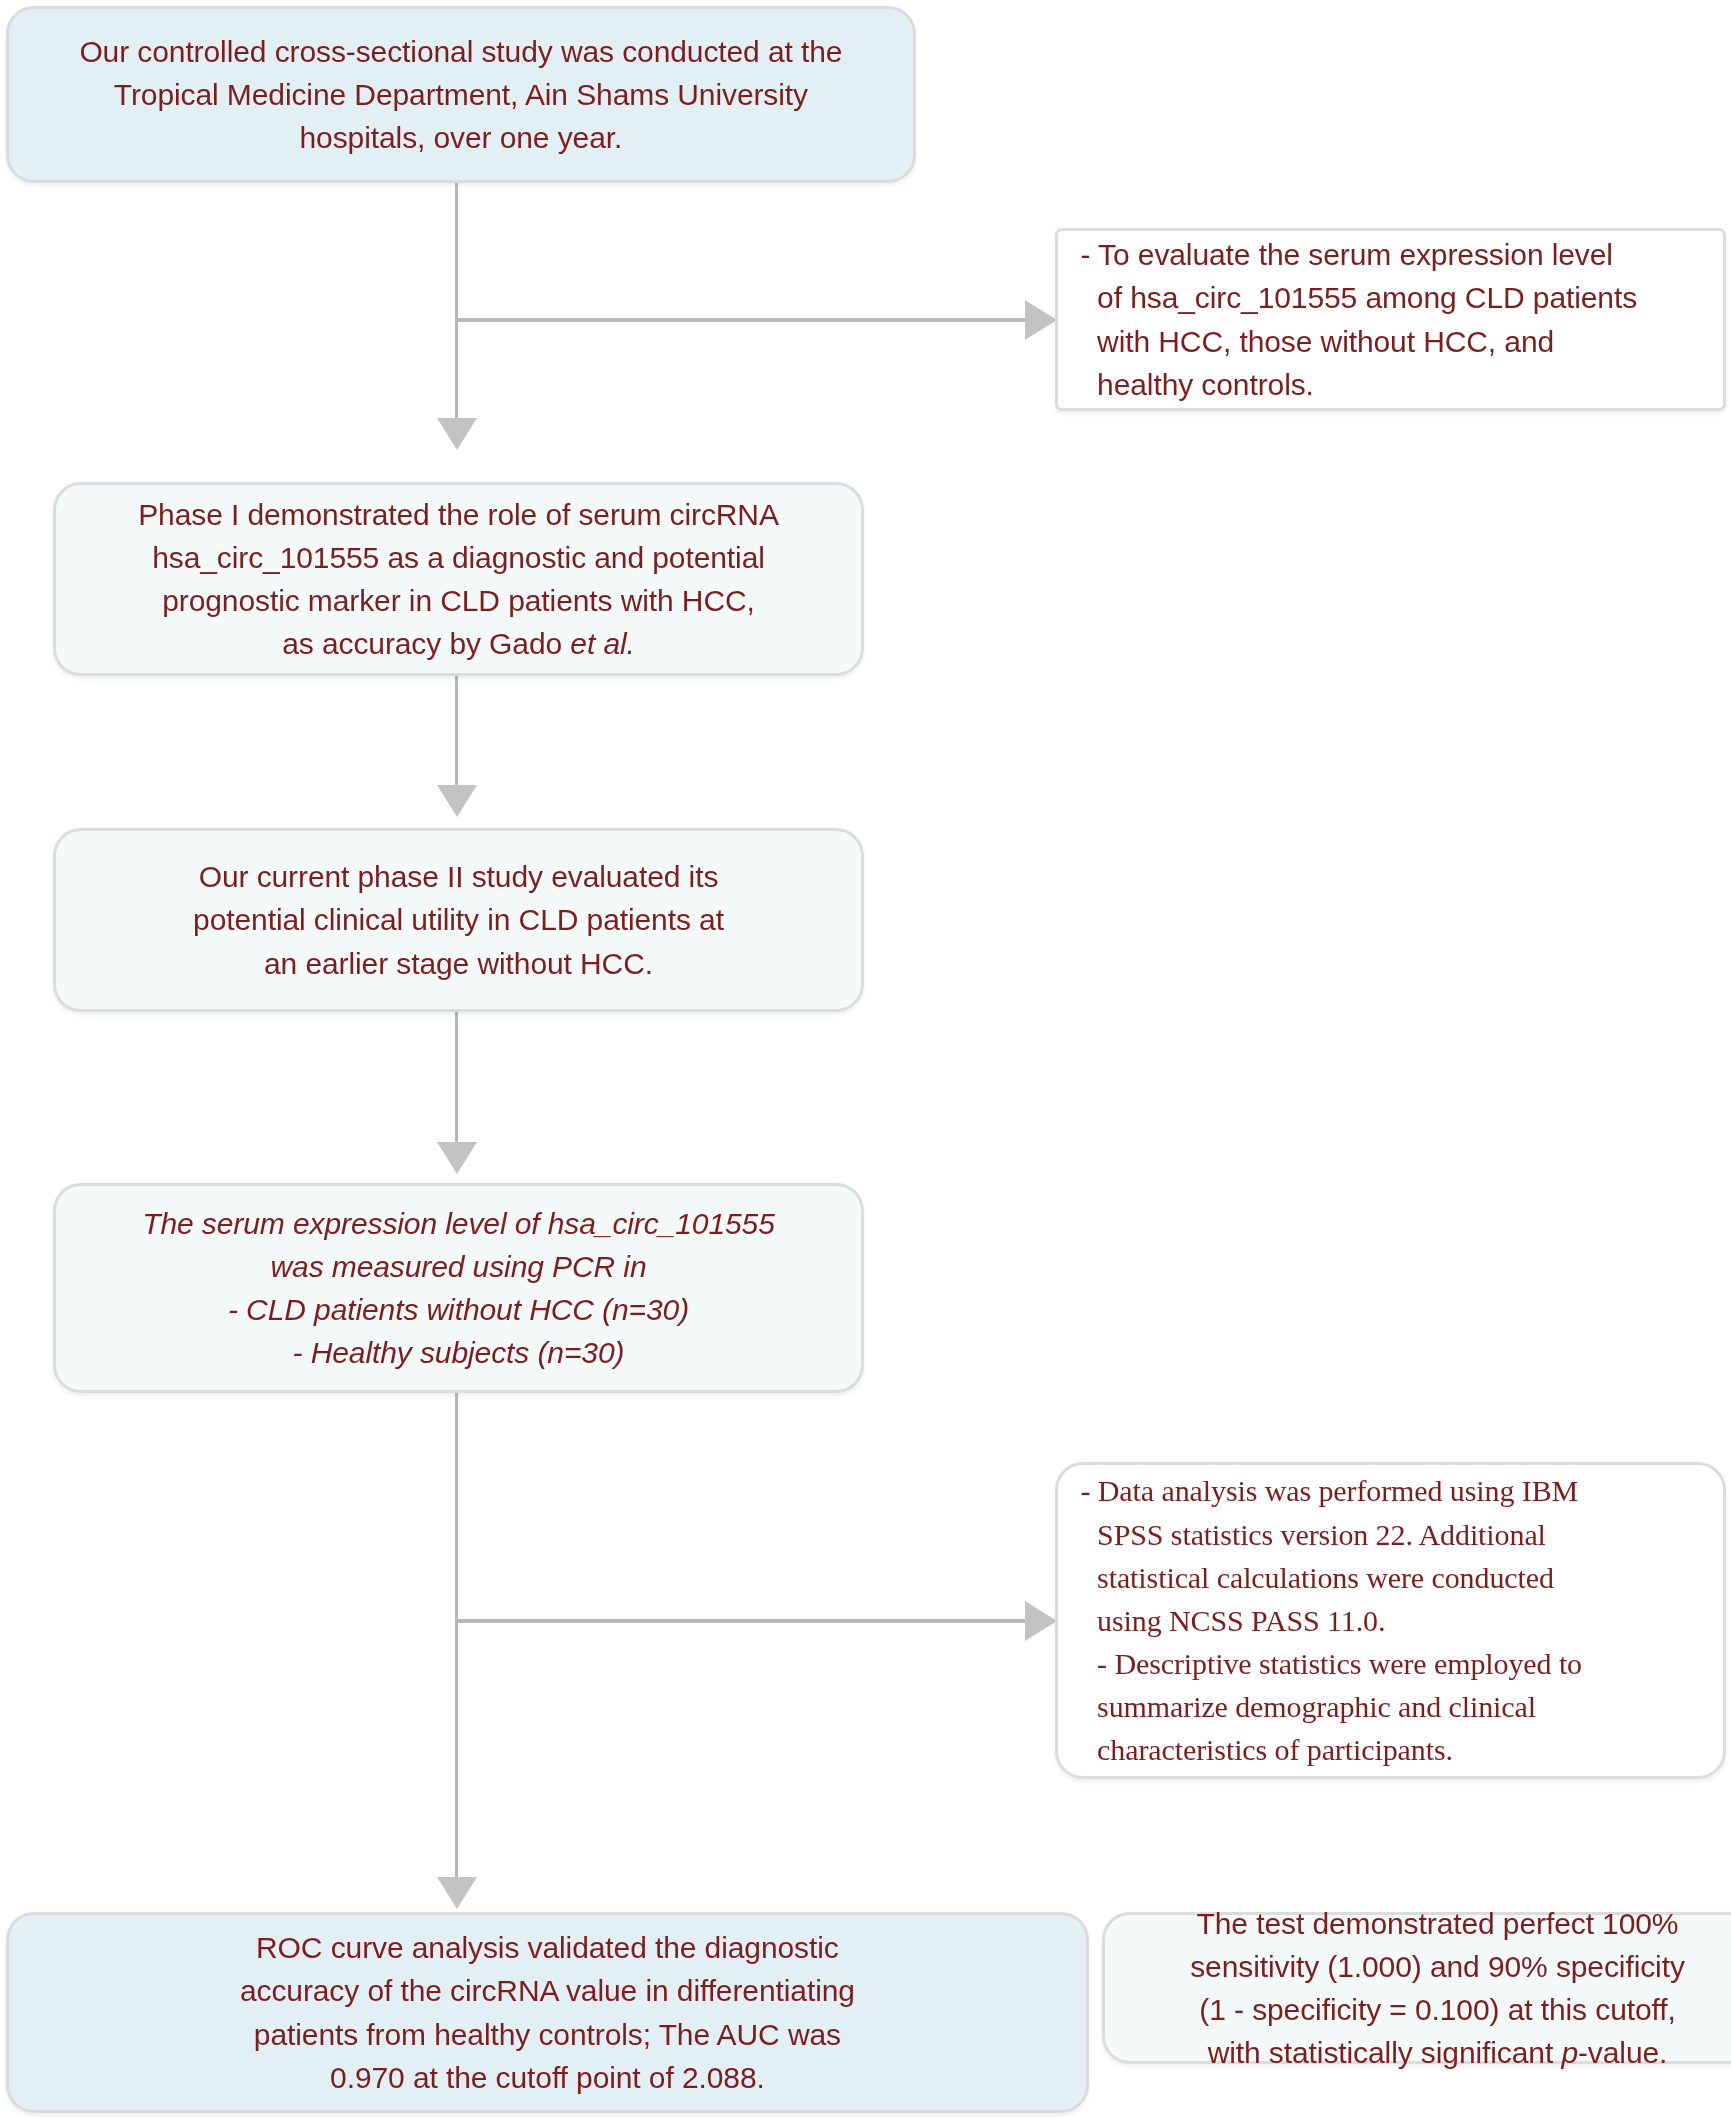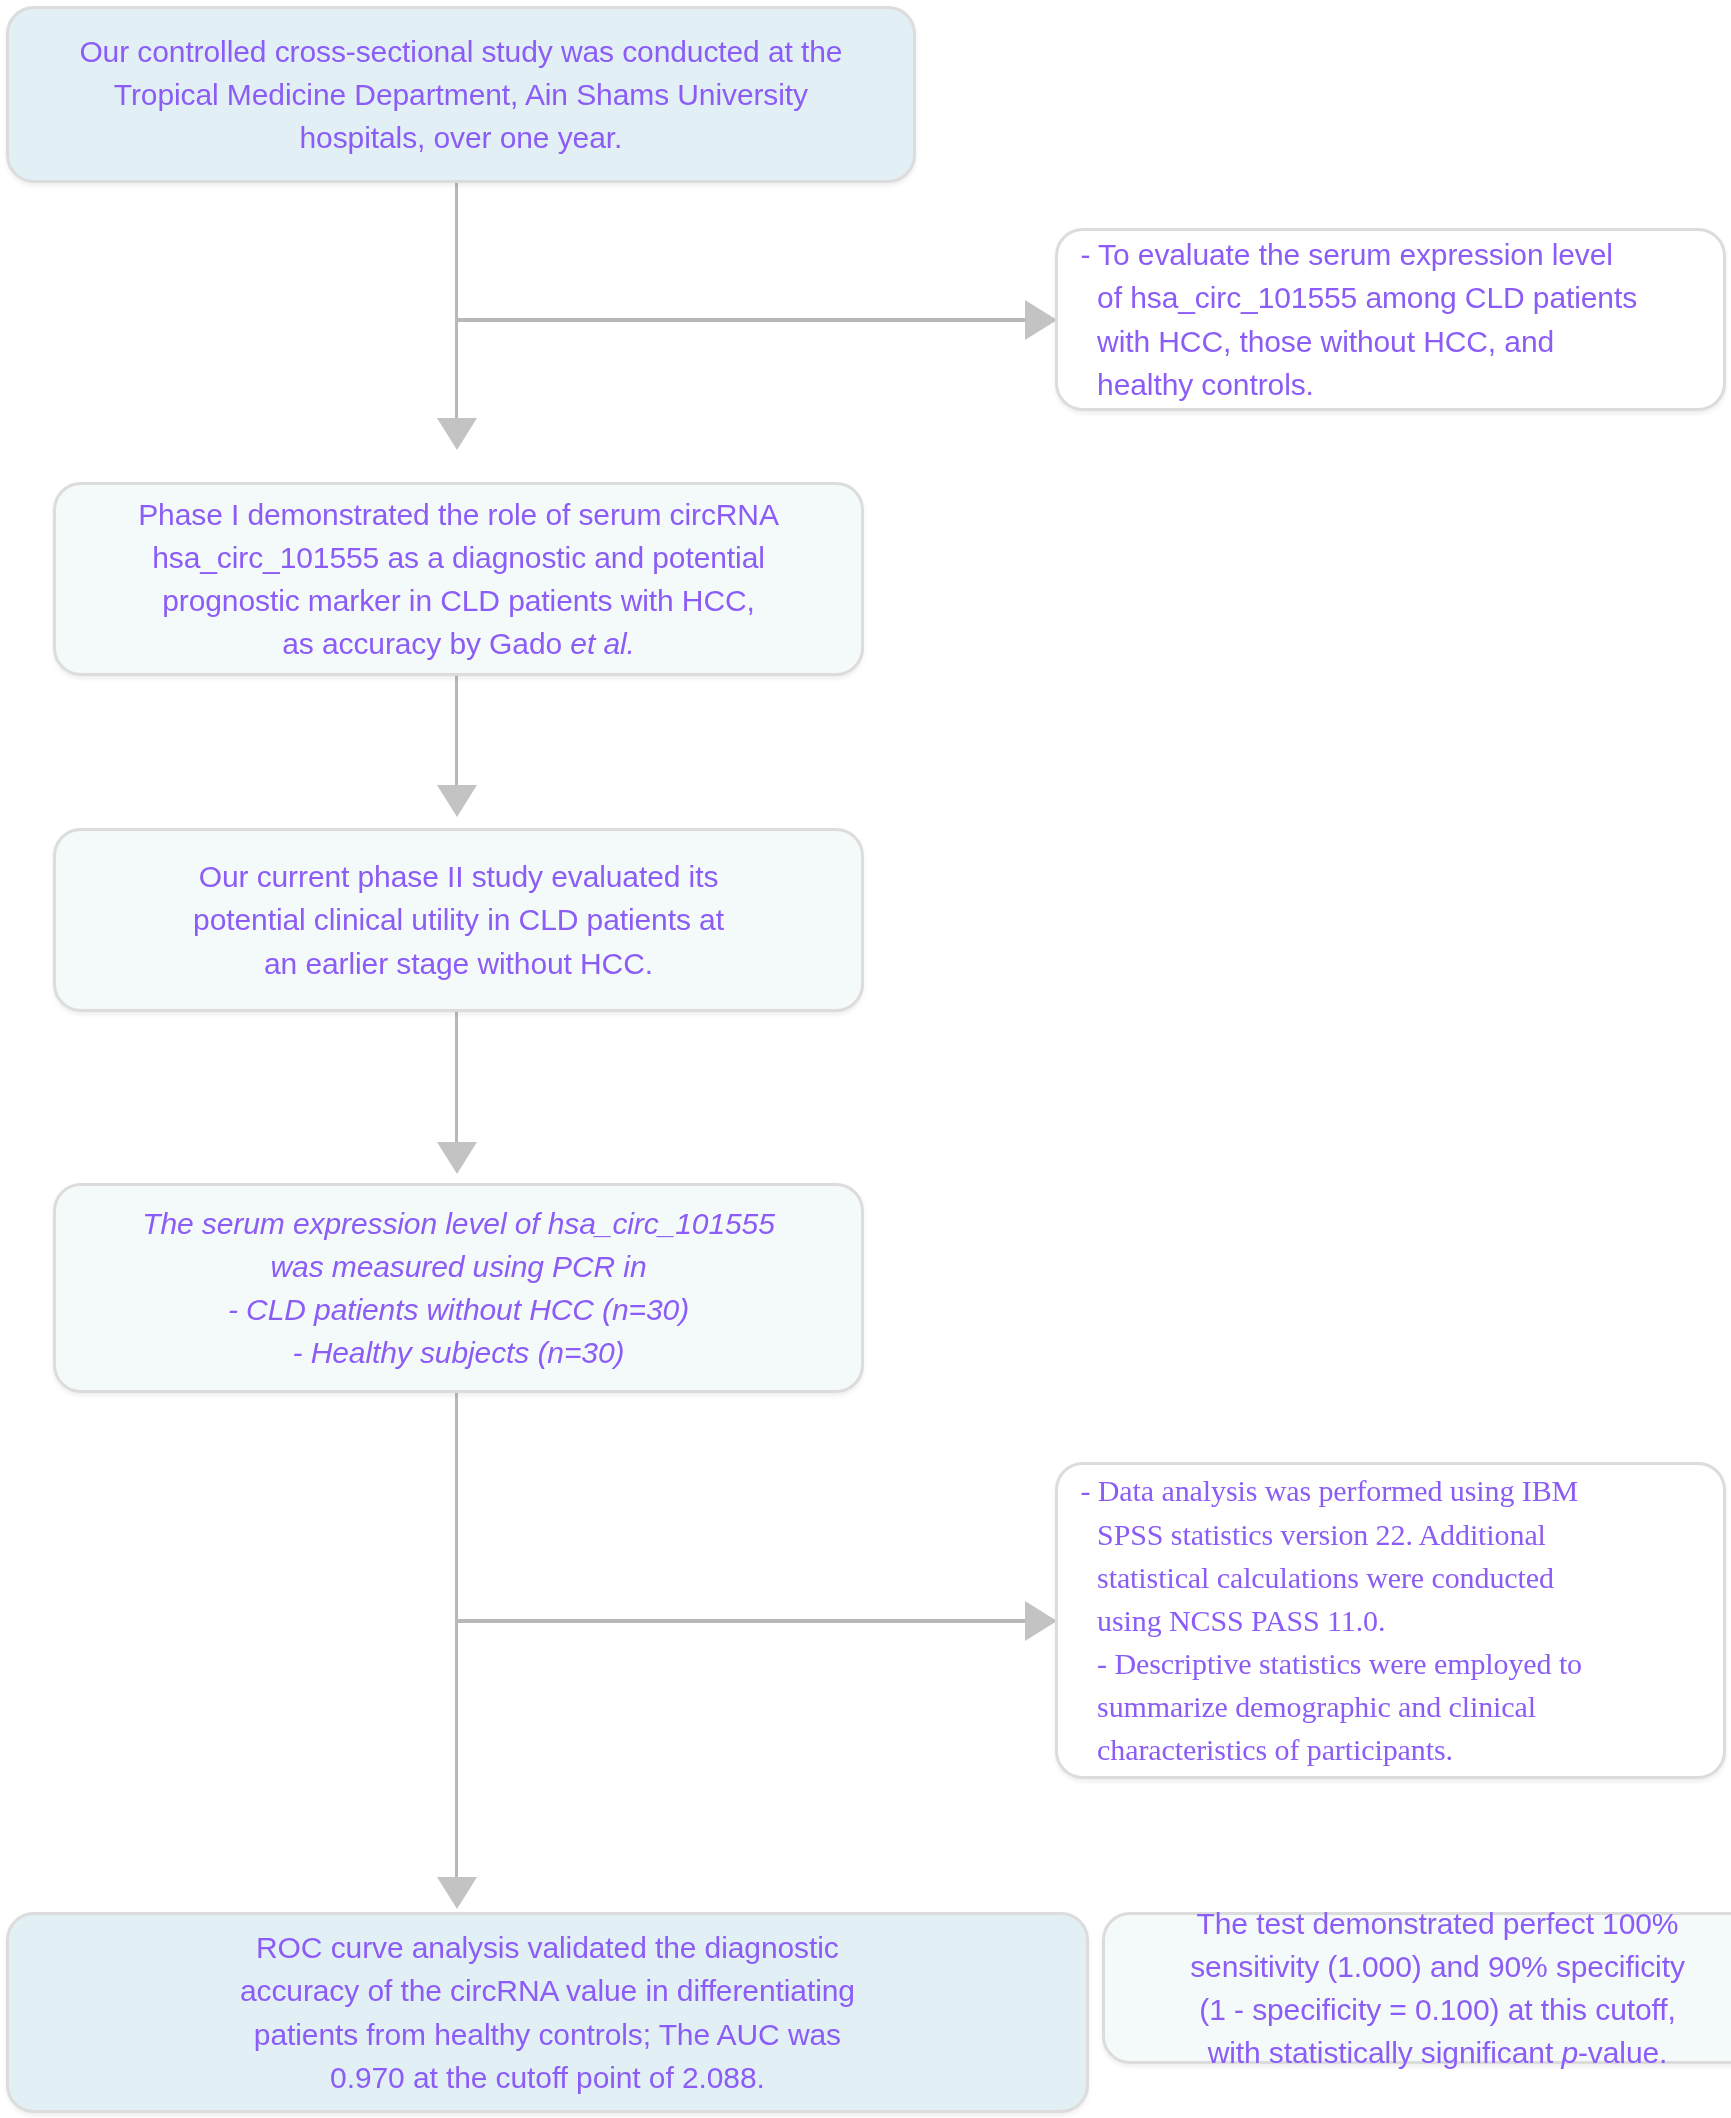--- a/index.html
+++ b/index.html
@@ -27,21 +27,21 @@
     border: 3.4px solid #dcdcdc;
     border-radius: 28px;
     display: flex;
     align-items: center;
     justify-content: flex-start;
     text-align: center;
     padding: 14.7px 22.5px;
     line-height: 1.44;
     font-size: 30px;
     letter-spacing: -0.1px;
-    color: #8b5cf6;
+    color: #7f1d1d;
     box-shadow: 0 2.4px 4.4px rgba(0,0,0,0.065);
   }
   .node-accent { background: #e2eff4; }
   .node-plain  { background: #f4f9fa; }
   .node-white  { background: #ffffff; }
 
   .node p {
     margin: 0;
     width: 100%;
   }
@@ -107,21 +107,21 @@
   <div class="arrow-right" style="left:1008px; top:1993px;"></div>
 
   <div class="node node-accent" style="left:5.9px; top:5.9px; width:910px; height:177px;">
     <p>
       <span>Our controlled cross-sectional study was conducted at the</span><br>
       <span>Tropical Medicine Department, Ain Shams University</span><br>
       <span>hospitals, over one year.</span>
     </p>
   </div>
 
-  <div class="node node-white" style="left:1055px; top:228px; width:671px; height:183px;">
+  <div class="node node-white" style="left:1055px; top:228px; width:671px; height:183px;border-radius:7px;">
     <p class="lead">
       <span>- To evaluate the serum expression level</span><br>
       <span>of hsa_circ_101555 among CLD patients</span><br>
       <span>with HCC, those without HCC, and</span><br>
       <span>healthy controls.</span>
     </p>
   </div>
 
   <div class="node node-plain" style="left:53px; top:482px; width:811px; height:194px;">
     <p>

